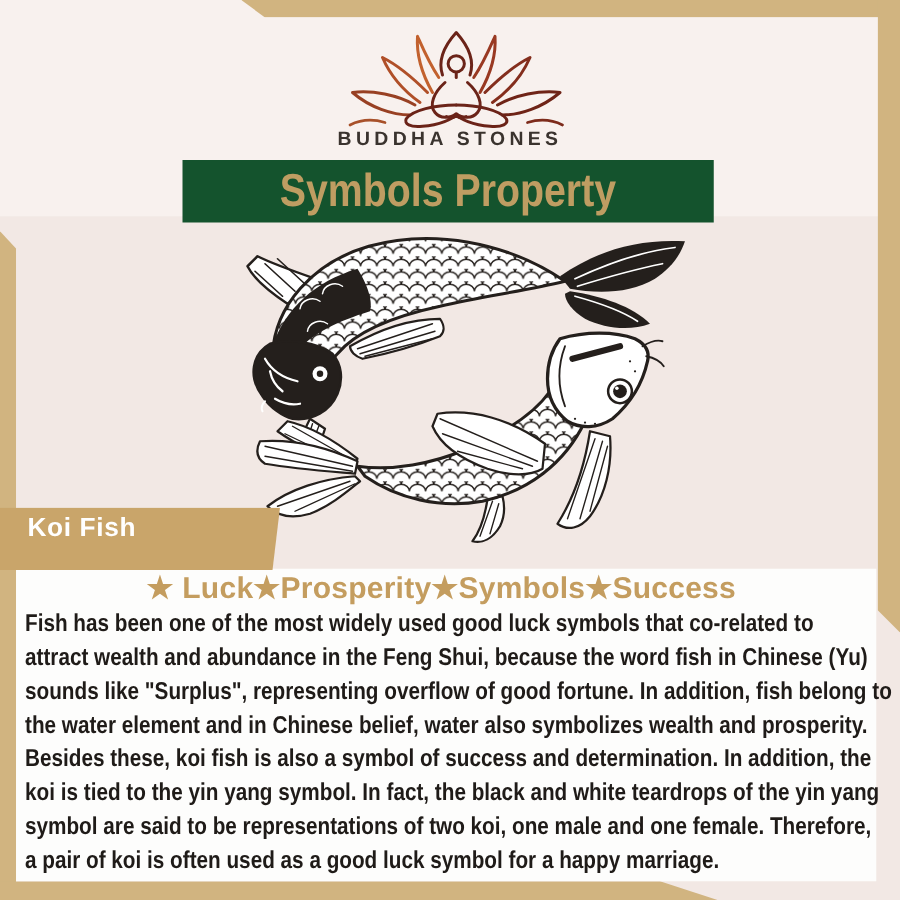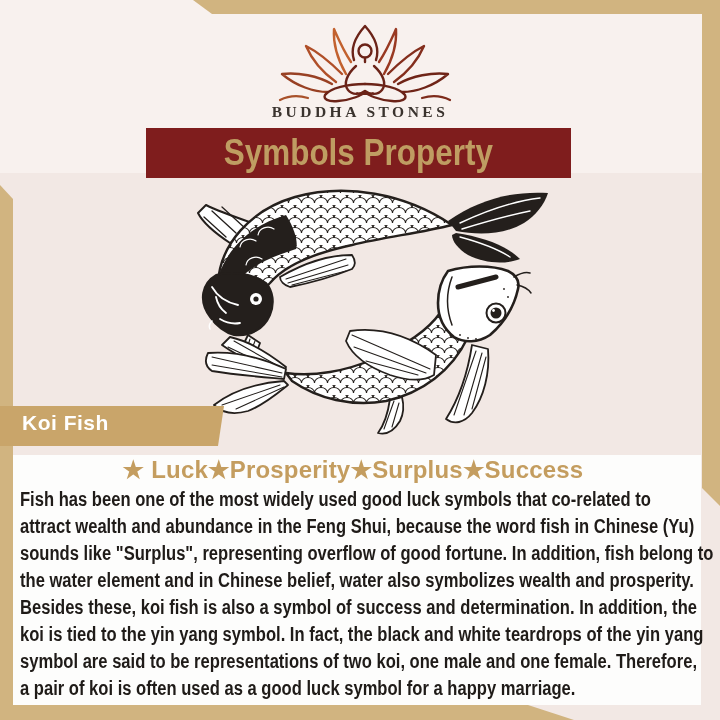--- a/index.html
+++ b/index.html
@@ -17,35 +17,35 @@
   .band-right{left:702px;top:0;width:18px;height:506px;
     clip-path:polygon(0 0,100% 0,100% 100%,0 488px);}
   .band-left{left:0;top:185px;width:13px;height:535px;
     clip-path:polygon(0 0,100% 14px,100% 100%,0 100%);}
   .band-bottom{left:0;top:705px;width:574px;height:15px;
     clip-path:polygon(0 0,528px 0,100% 100%,0 100%);}
 
   .logo{position:absolute;left:270px;top:24px;width:190px;height:80px;}
   .brand{
     position:absolute;left:0;top:103px;width:720px;text-align:center;
-    font-family:Liberation Serif, serif;font-size:15.5px;font-weight:600;
+    font-family:Liberation Sans, sans-serif;font-size:15.5px;font-weight:600;
     letter-spacing:3.5px;color:#3a332e;
   }
   .title-box{
     position:absolute;left:146px;top:128px;width:425px;height:50px;
-    background:#7f1d1d;text-align:center;line-height:50px;
+    background:#14532d;text-align:center;line-height:50px;
   }
   .title-box span{
     display:inline-block;font-size:37px;font-weight:bold;color:#bf9d62;
     transform:scaleX(0.85);transform-origin:center;white-space:nowrap;
   }
   .fish{position:absolute;left:100px;top:185px;width:520px;height:270px;}
 
   .koi-banner{
-    position:absolute;left:0;top:406px;width:224px;height:40px;background:#c9a56a;
+    position:absolute;left:0;top:406px;width:224px;height:50px;background:#c9a56a;
     clip-path:polygon(0 0,100% 0,calc(100% - 6px) 100%,0 100%);
   }
   .koi-banner span{
     display:block;padding-left:22px;font-size:21px;font-weight:bold;color:#ffffff;
     line-height:33px;letter-spacing:0.5px;
   }
   .tagline{
     position:absolute;left:0;top:456px;width:706px;height:30px;text-align:center;
     font-size:24px;font-weight:bold;color:#c49d5f;letter-spacing:0.2px;
   }
@@ -164,21 +164,21 @@
       <circle cx="376" cy="154" r="0.9" fill="#241f1c"></circle>
         <circle cx="408" cy="112" r="0.9" fill="#241f1c"></circle>
       <circle cx="404" cy="104" r="0.9" fill="#241f1c"></circle>
     </g>
   </svg>
 
   <div class="koi-banner">
     <span>Koi Fish</span>
   </div>
 
-  <div class="tagline">★ Luck★Prosperity★Surplus★Success</div>
+  <div class="tagline">★ Luck★Prosperity★Symbols★Success</div>
 
   <div class="para">
     <div class="ln">Fish has been one of the most widely used good luck symbols that co-related to</div>
     <div class="ln">attract wealth and abundance in the Feng Shui, because the word fish in Chinese (Yu)</div>
     <div class="ln">sounds like "Surplus", representing overflow of good fortune. In addition, fish belong to</div>
     <div class="ln">the water element and in Chinese belief, water also symbolizes wealth and prosperity.</div>
     <div class="ln">Besides these, koi fish is also a symbol of success and determination. In addition, the</div>
     <div class="ln">koi is tied to the yin yang symbol. In fact, the black and white teardrops of the yin yang</div>
     <div class="ln">symbol are said to be representations of two koi, one male and one female. Therefore,</div>
     <div class="ln">a pair of koi is often used as a good luck symbol for a happy marriage.</div>

